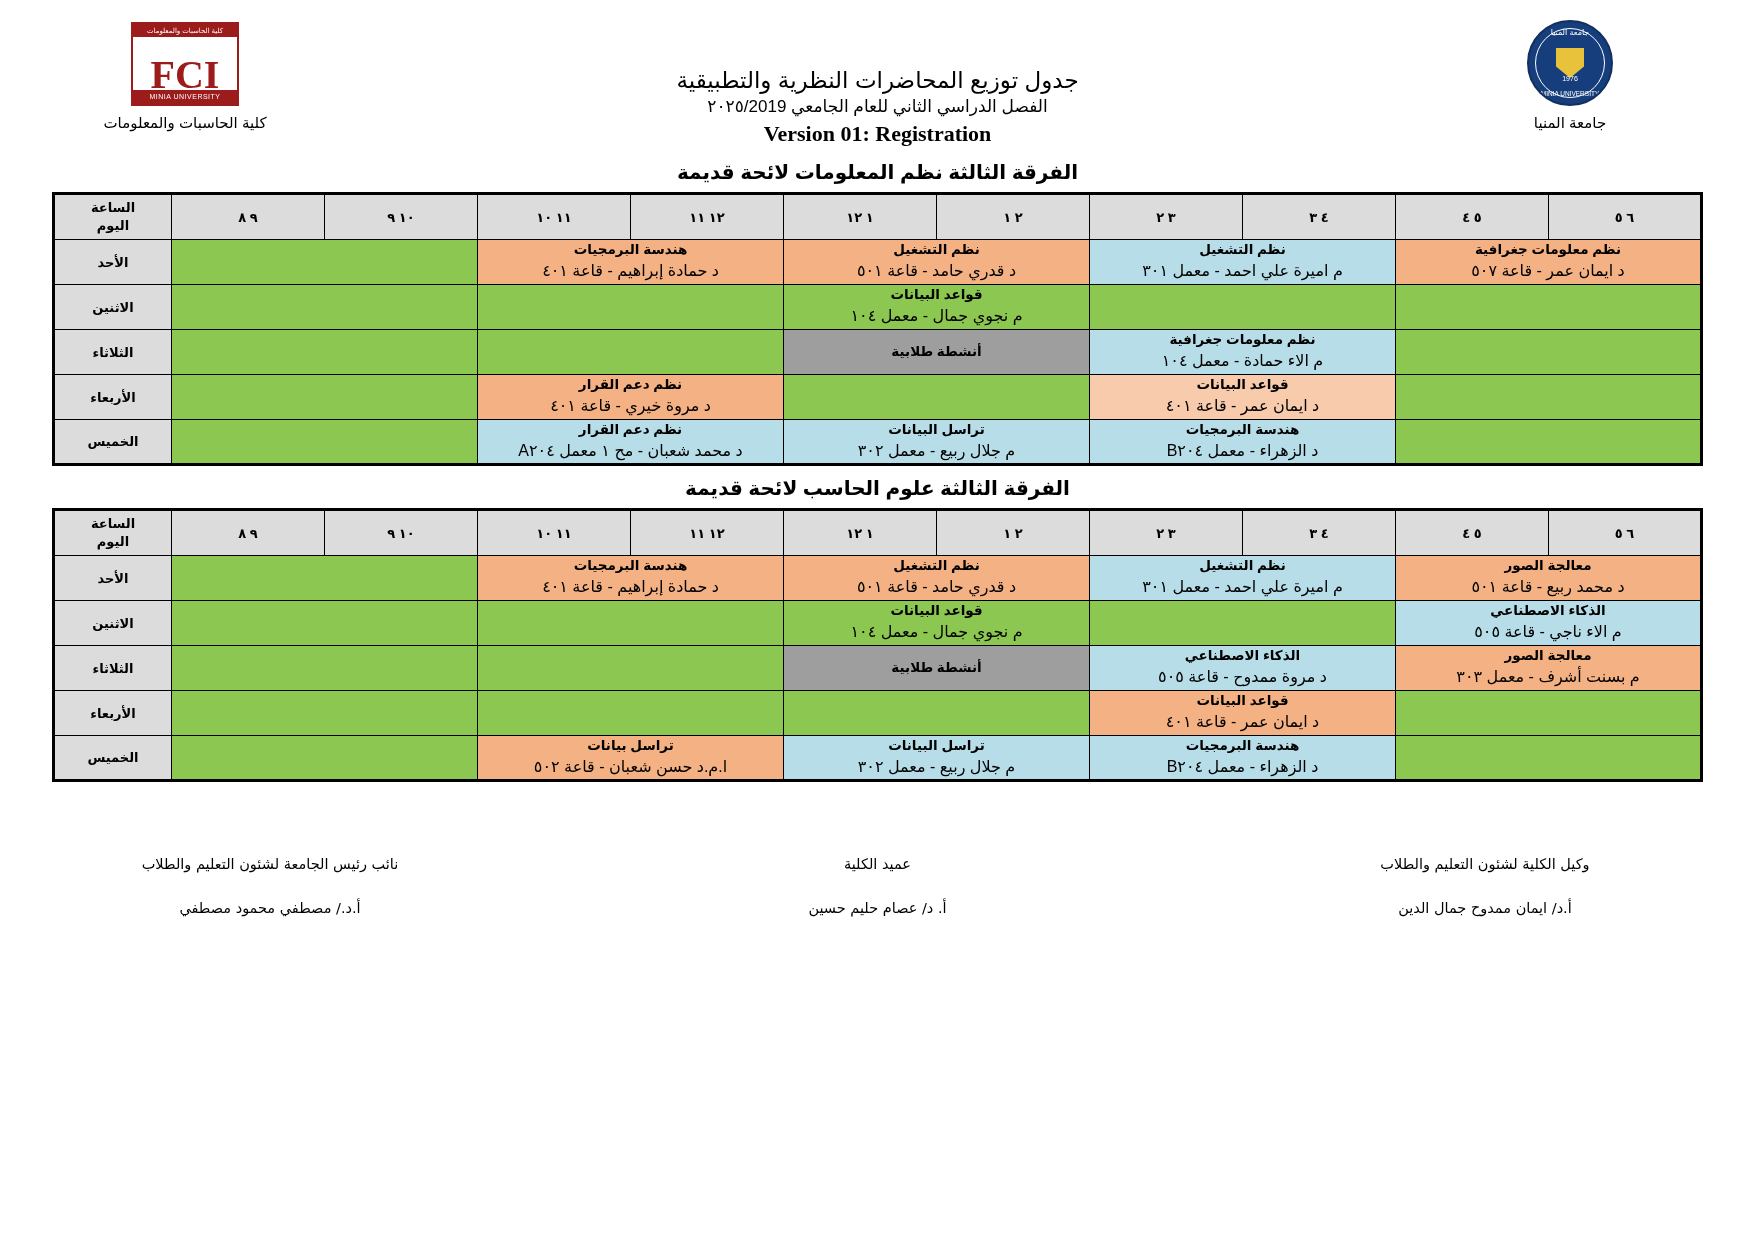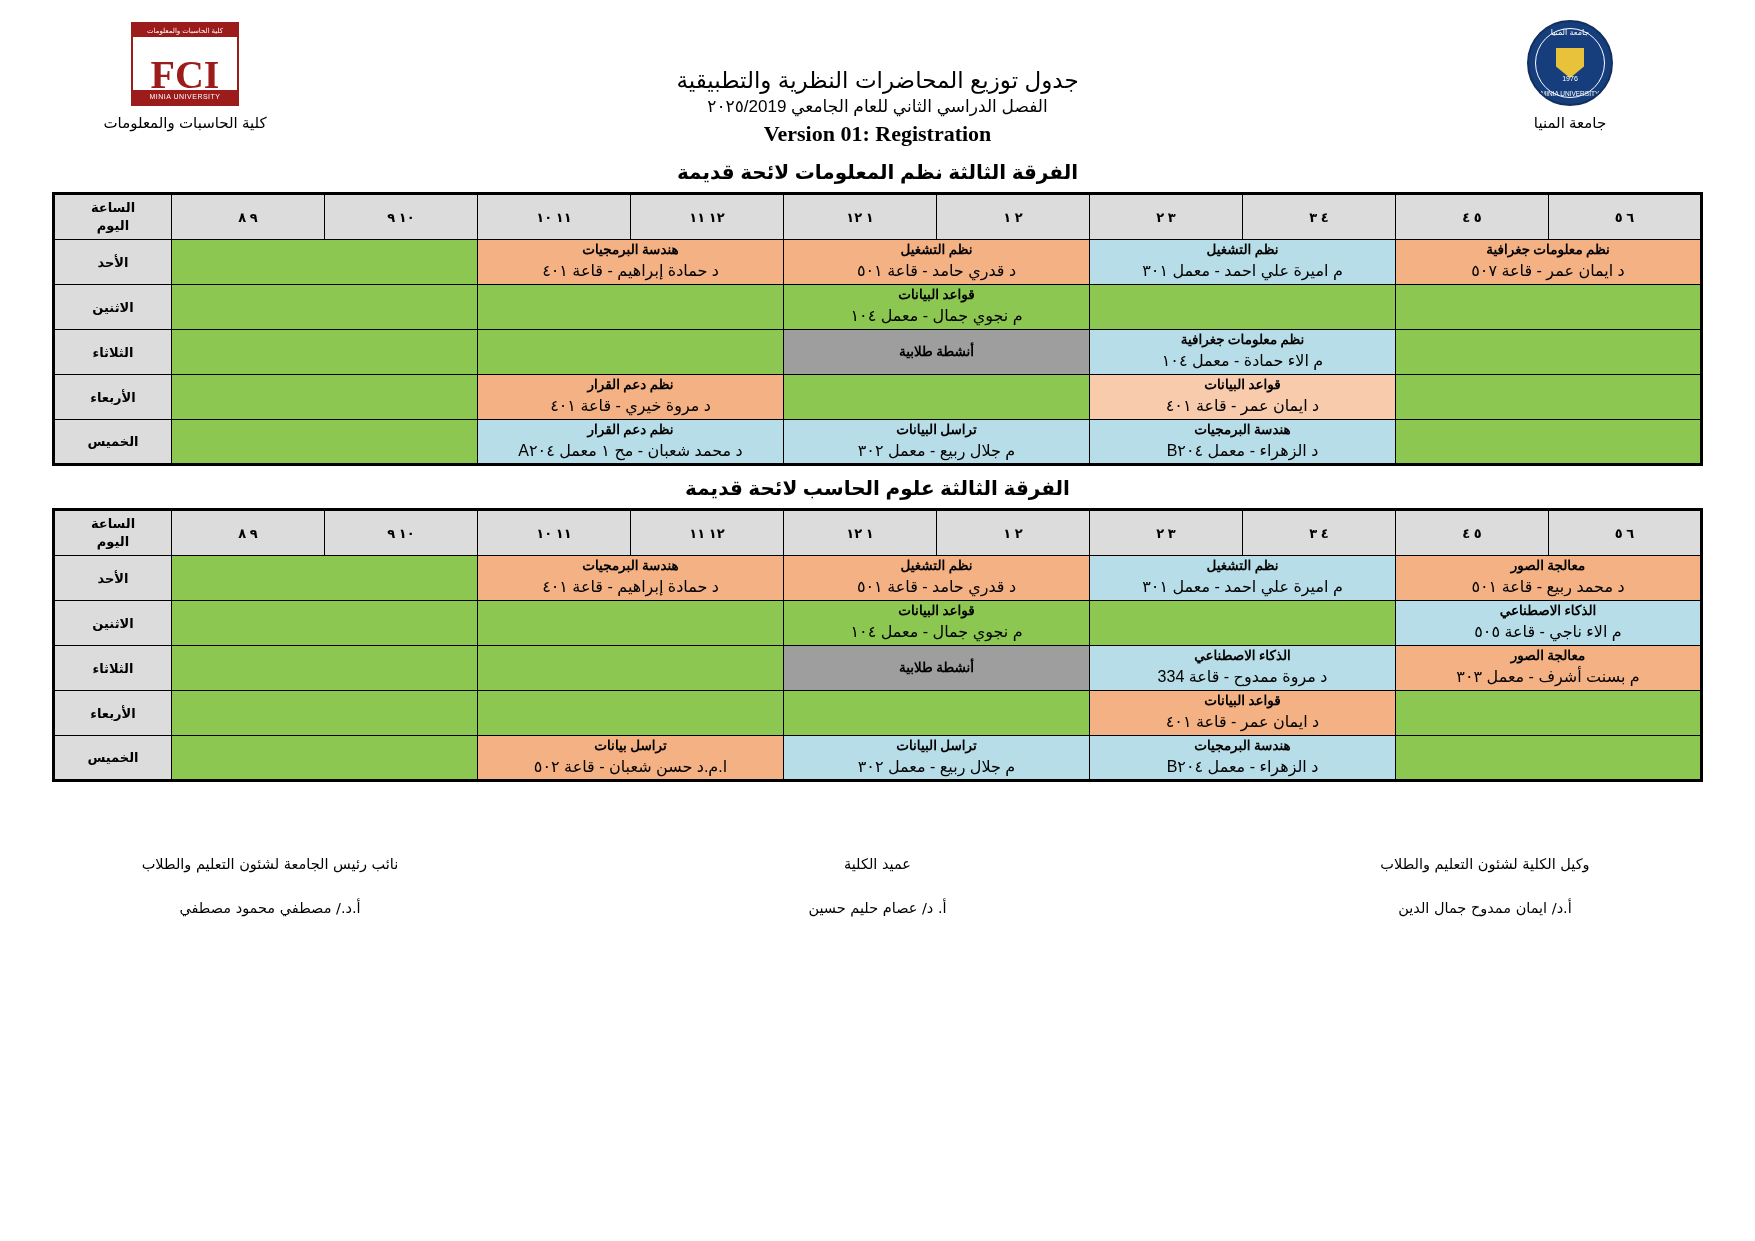--- a/index.html
+++ b/index.html
@@ -167,21 +167,21 @@
     font-weight: bold;
     font-size: 15px;
     width: 118px;
   }
   tr.row { height: 45px; }
   td.free { background: #8cc751; }
   td.act  { background: #9e9e9e; font-size: 13.5px; }
   td.o    { background: #f4b183; }
   td.o2   { background: #f8cbad; }
   td.b    { background: #b7dde8; }
-  .cell-line1 { font-weight: bold; font-size: 13.5px; line-height: 1.4; font-family: Liberation Serif, serif; }
+  .cell-line1 { font-weight: bold; font-size: 13.5px; line-height: 1.4; }
   .cell-line2 { font-size: 16px; line-height: 1.4; }
 
   
   .signatures {
     margin-top: 74px;
     display: flex;
     justify-content: space-between;
     padding: 0 120px;
     font-family: "DejaVu Sans", sans-serif;
   }
@@ -380,21 +380,21 @@
             <td class="free" colspan="2"></td>
             <td class="daycell">الاثنين</td>
           </tr>
           <tr class="row">
             <td class="o" colspan="2">
               <div class="cell-line1">معالجة الصور</div>
               <div class="cell-line2">م بسنت أشرف - معمل ٣٠٣</div>
             </td>
             <td class="b" colspan="2">
               <div class="cell-line1">الذكاء الاصطناعي</div>
-              <div class="cell-line2">د مروة ممدوح - قاعة 334</div>
+              <div class="cell-line2">د مروة ممدوح - قاعة ٥٠٥</div>
             </td>
             <td class="act" colspan="2">
               <div class="cell-line1">أنشطة طلابية</div>
             </td>
             <td class="free" colspan="2"></td>
             <td class="free" colspan="2"></td>
             <td class="daycell">الثلاثاء</td>
           </tr>
           <tr class="row">
             <td class="free" colspan="2"></td>

